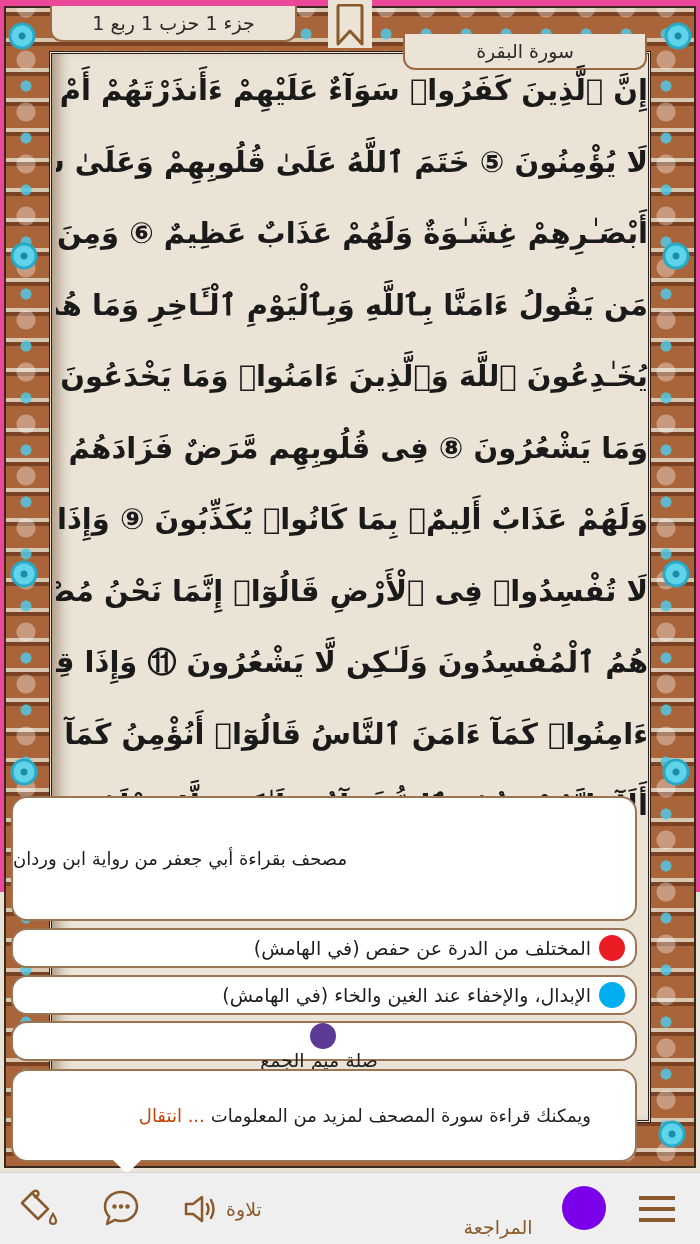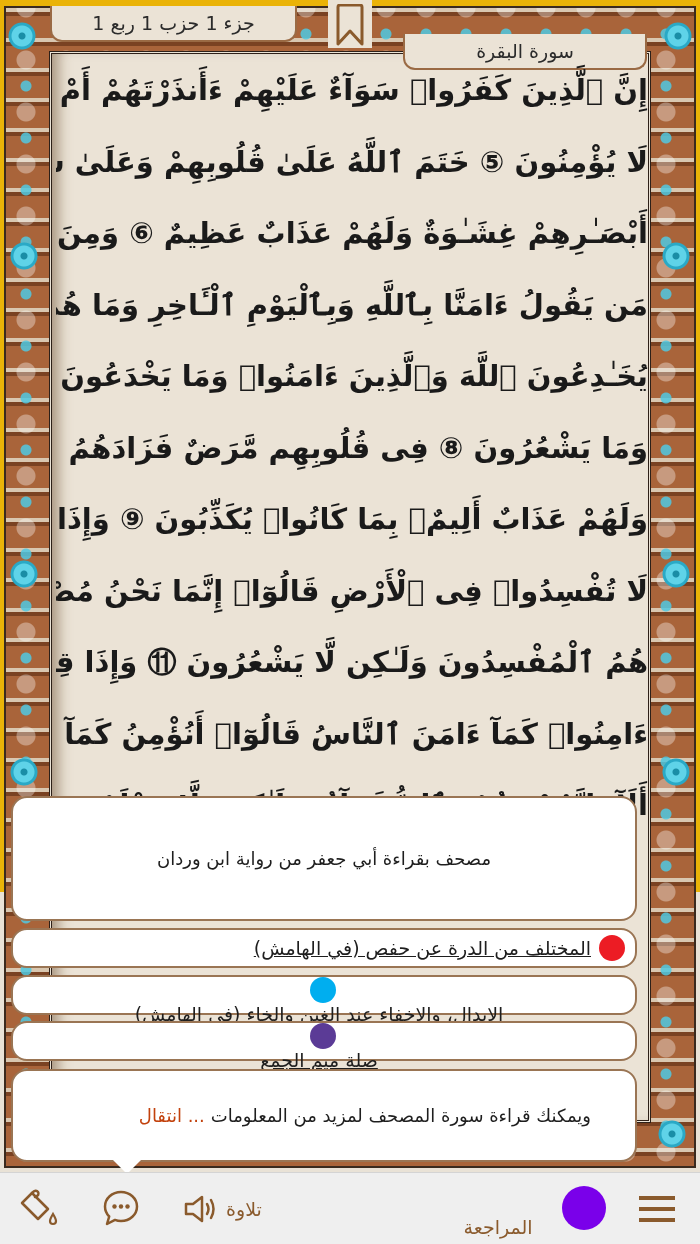--- a/index.html
+++ b/index.html
@@ -2,21 +2,21 @@
 <html><head>
   <meta charset="utf-8">
   <style>
     * { box-sizing: border-box; margin: 0; padding: 0; }
     html, body { width: 700px; height: 1244px; overflow: hidden; background: #e9e2d6; }
     body { position: relative; font-family: "DejaVu Sans", sans-serif; }
 
     
     .page {
       position: absolute; left: 0; top: 0; width: 700px; height: 892px;
-      background: #eab308;
+      background: #ec4899;
     }
     .frame-outer {
       position: absolute; left: 4px; top: 6px; width: 692px; height: 1162px;
       border: 2px solid #3a2a1e;
       background:
         repeating-linear-gradient(0deg, #a9643a 0 10px, #7a4222 10px 14px, #d9c7b0 14px 18px, #a9643a 18px 30px);
     }
     .frame-outer::before {
       content: ""; position: absolute; inset: 0;
       background:
@@ -69,35 +69,34 @@
     .popup-card {
       position: absolute; left: 11px; width: 626px;
       background: #ffffff;
       border: 2px solid #9a7554;
       border-radius: 16px;
       direction: rtl;
       color: #1e1e1e;
     }
     .popup-head {
       top: 796px; height: 125px;
-      display: flex; flex-direction: column; align-items: center; justify-content: center;
+      display: flex; flex-direction: column; align-items: flex-end; justify-content: center;
       font-size: 18px; line-height: 34px;
     }
     .legend-item {
       height: 40px;
       display: flex; align-items: center;
       padding-right: 10px;
       font-size: 19px;
-      text-decoration: underline;
     }
     .legend-dot {
       width: 26px; height: 26px; border-radius: 50%; margin-left: 8px; flex: none;
     }
     .li-1 { top: 928px; }
-    .li-2 { top: 975px; flex-direction: column; }
+    .li-2 { top: 975px; }
     .li-3 { top: 1021px; flex-direction: column; }
     .popup-foot {
       top: 1069px; height: 93px;
       display: flex; align-items: center; padding-right: 44px;
       font-size: 18px;
     }
     .link-more { color: #c2410c; margin-right: 6px; }
     .popup-tail {
       position: absolute; left: 113px; top: 1160px; width: 0; height: 0;
       border-left: 14px solid transparent; border-right: 14px solid transparent;

